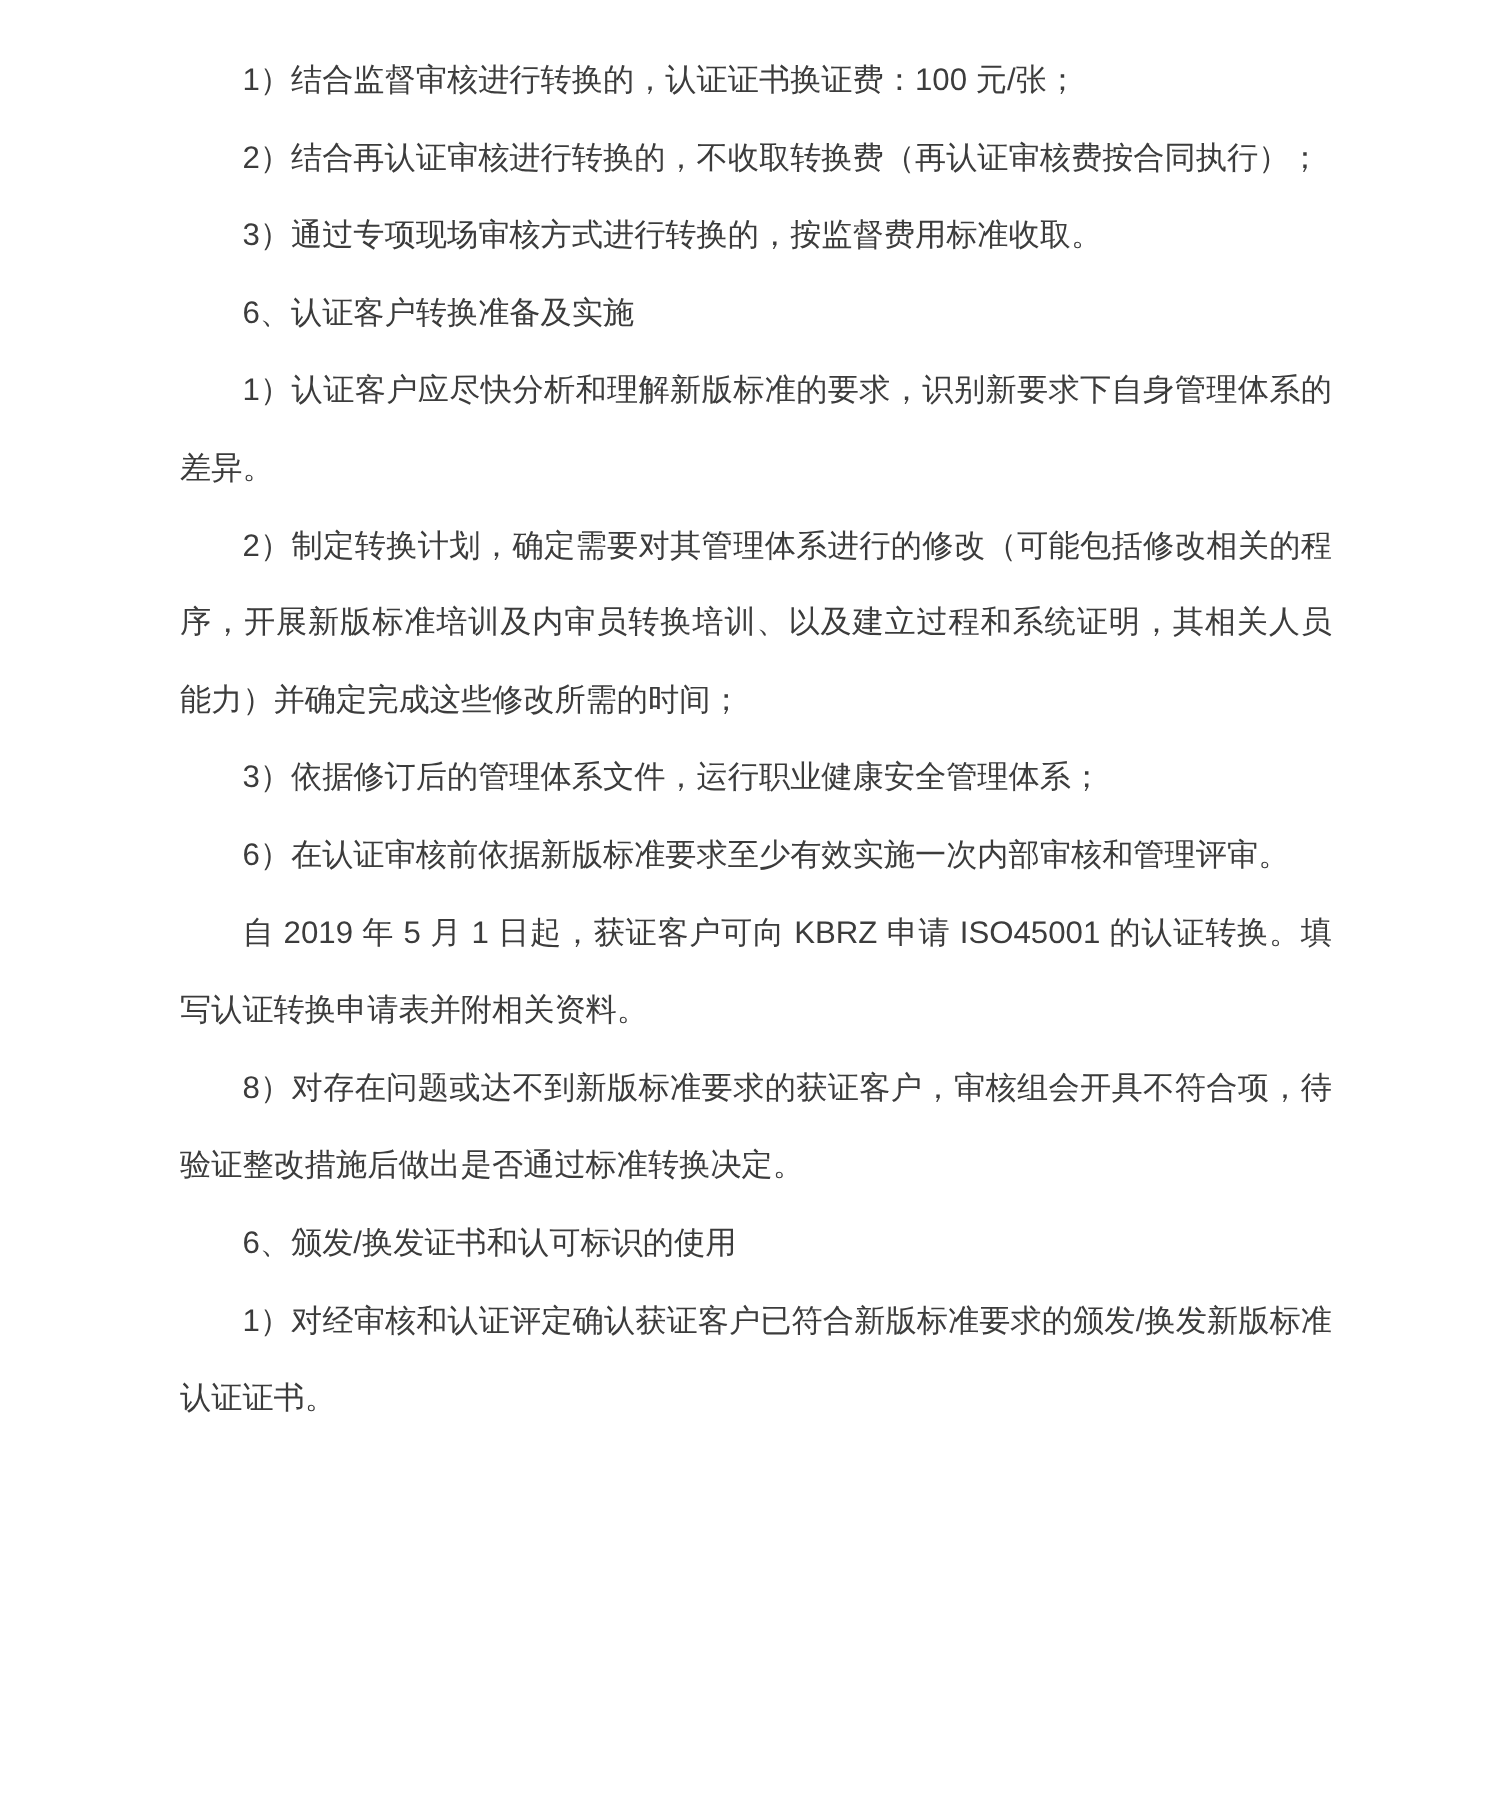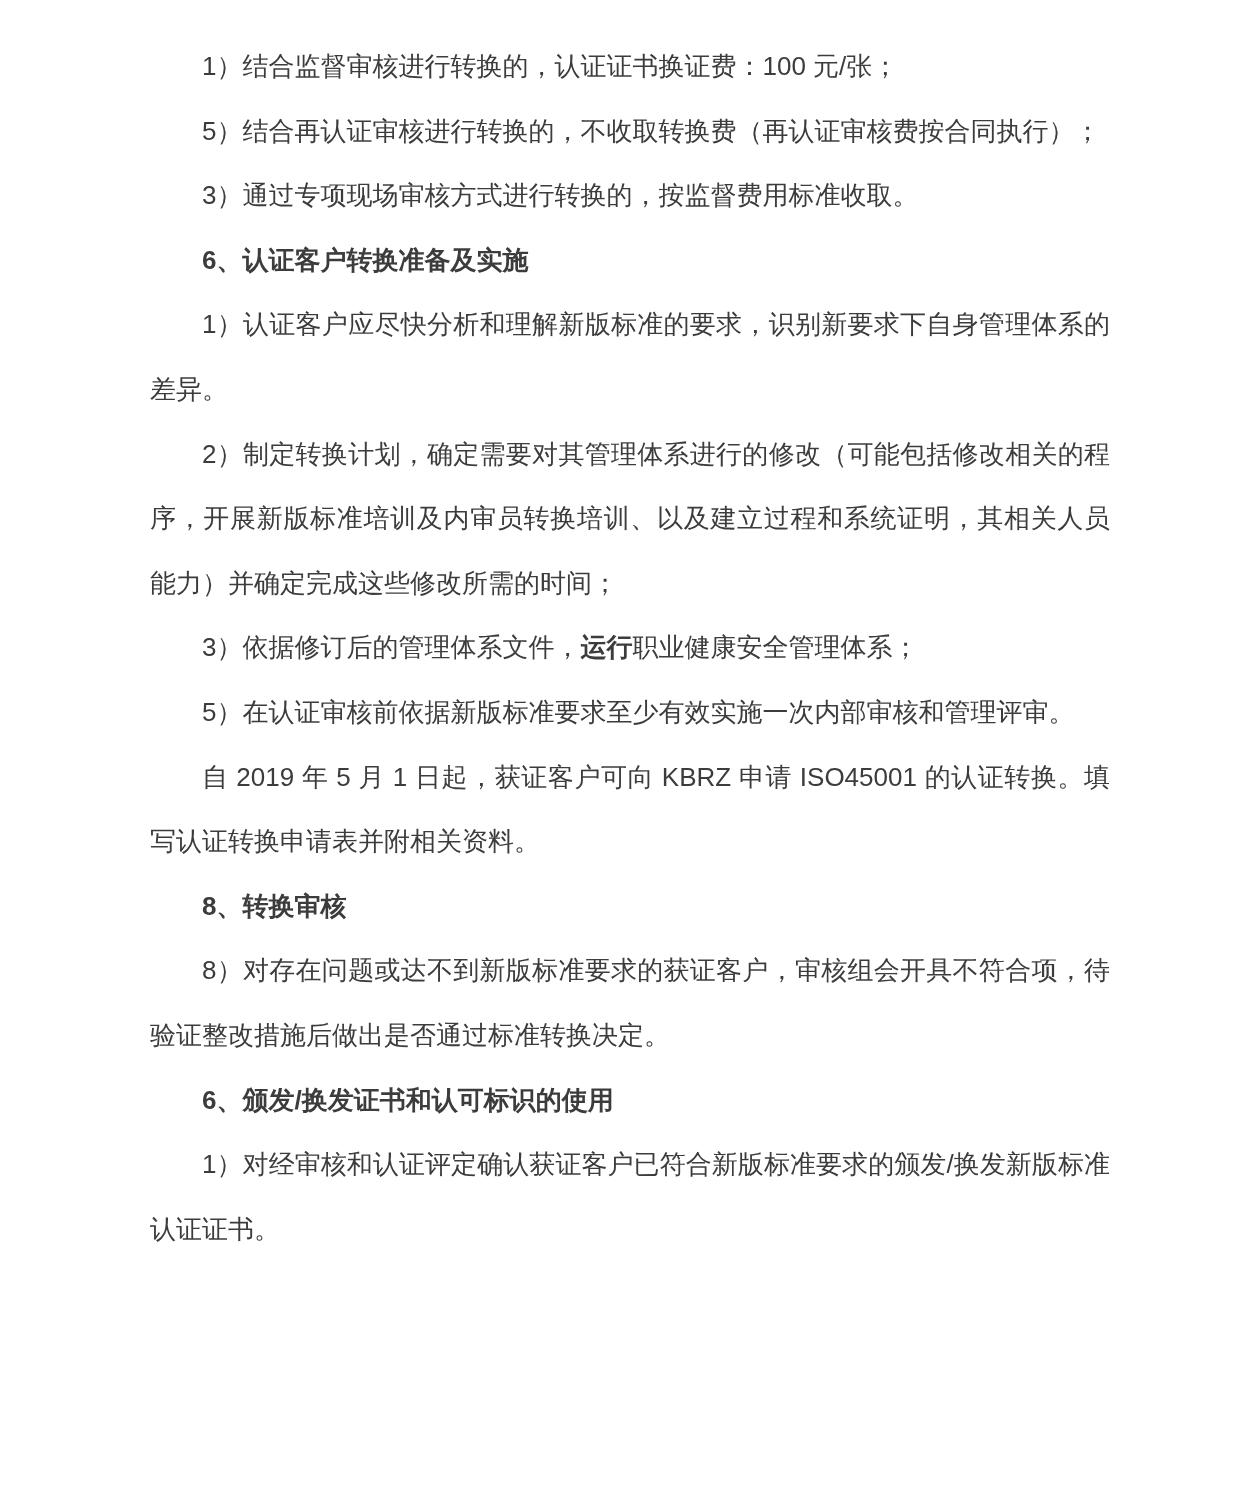--- a/index.html
+++ b/index.html
@@ -34,35 +34,34 @@
   }
   .para {
     margin: 0;
     padding: 0;
     text-indent: 52px;
   }
   .para.heading {
     font-weight: bold;
   }
   .run.bold {
-    font-weight: bold;
+    font-weight: normal;
   }
 </style>
 </head>
 <body>
 
 <div class="doc-page">
   <div class="doc-body">
       <p class="para"><span class="run">1）结合监督审核进行转换的，认证证书换证费：100 元/张；</span></p>
-      <p class="para"><span class="run">5）结合再认证审核进行转换的，不收取转换费（再认证审核费按合同执行）；</span></p>
+      <p class="para"><span class="run">2）结合再认证审核进行转换的，不收取转换费（再认证审核费按合同执行）；</span></p>
       <p class="para"><span class="run">3）通过专项现场审核方式进行转换的，按监督费用标准收取。</span></p>
       <p class="para heading"><span class="run bold">6、认证客户转换准备及实施</span></p>
       <p class="para"><span class="run"> 1）认证客户应尽快分析和理解新版标准的要求，识别新要求下自身管理体系的差异。</span></p>
       <p class="para"><span class="run">2）制定转换计划，确定需要对其管理体系进行的修改（可能包括修改相关的程序，开展新版标准培训及内审员转换培训、以及建立过程和系统证明，其相关人员能力）并确定完成这些修改所需的时间；</span></p>
       <p class="para"><span class="run">3）依据修订后的管理体系文件，</span><span class="run bold">运行</span><span class="run">职业健康安全管理体系；</span></p>
-      <p class="para"><span class="run">5）在认证审核前依据新版标准要求至少有效实施一次内部审核和管理评审。</span></p>
+      <p class="para"><span class="run">6）在认证审核前依据新版标准要求至少有效实施一次内部审核和管理评审。</span></p>
       <p class="para"><span class="run">自 2019 年 5 月 1 日起，获证客户可向 KBRZ 申请 ISO45001 的认证转换。填写认证转换申请表并附相关资料。</span></p>
-      <p class="para heading"><span class="run bold"> 8、转换审核</span></p>
       <p class="para"><span class="run">8）对存在问题或达不到新版标准要求的获证客户，审核组会开具不符合项，待验证整改措施后做出是否通过标准转换决定。</span></p>
       <p class="para heading"><span class="run bold"> 6、颁发/换发证书和认可标识的使用</span></p>
       <p class="para"><span class="run">1）对经审核和认证评定确认获证客户已符合新版标准要求的颁发/换发新版标准认证证书。</span></p>
     </div>
 </div>
 
 </body></html>

